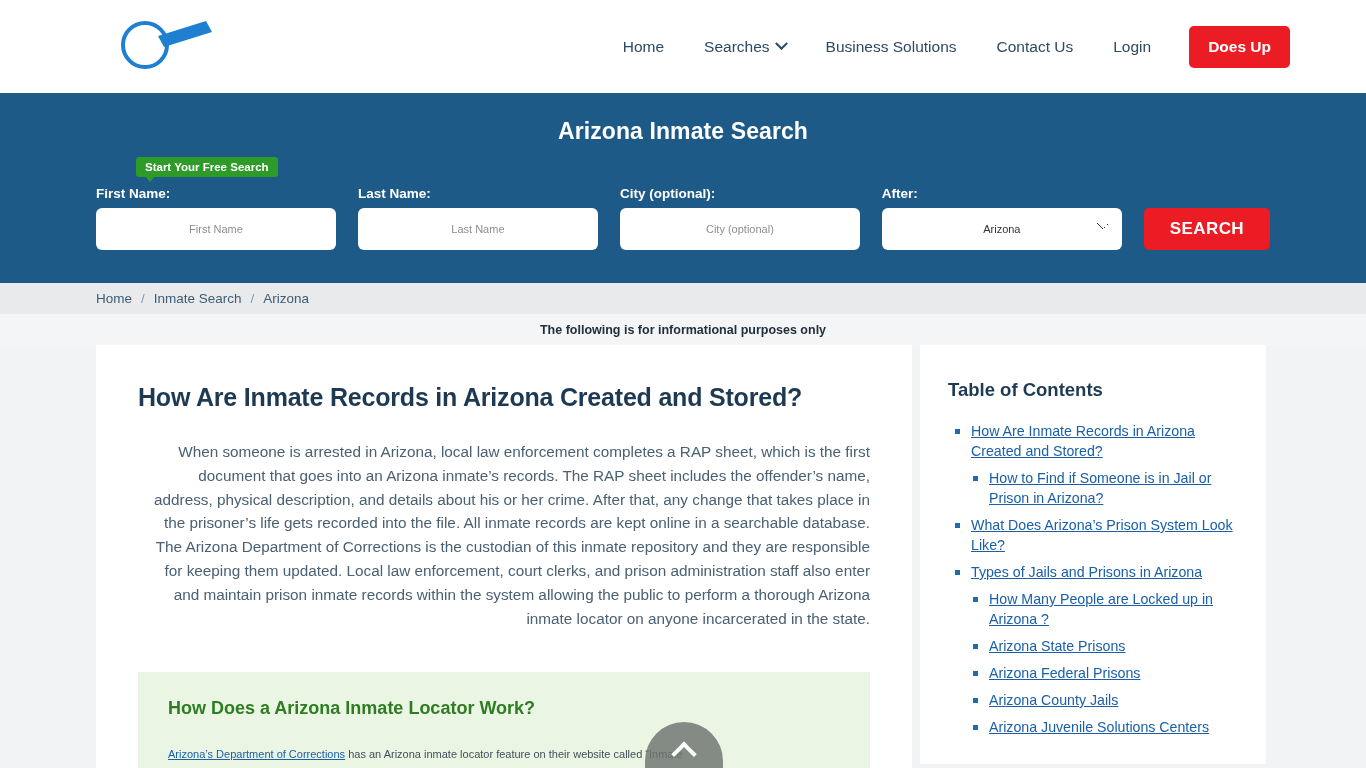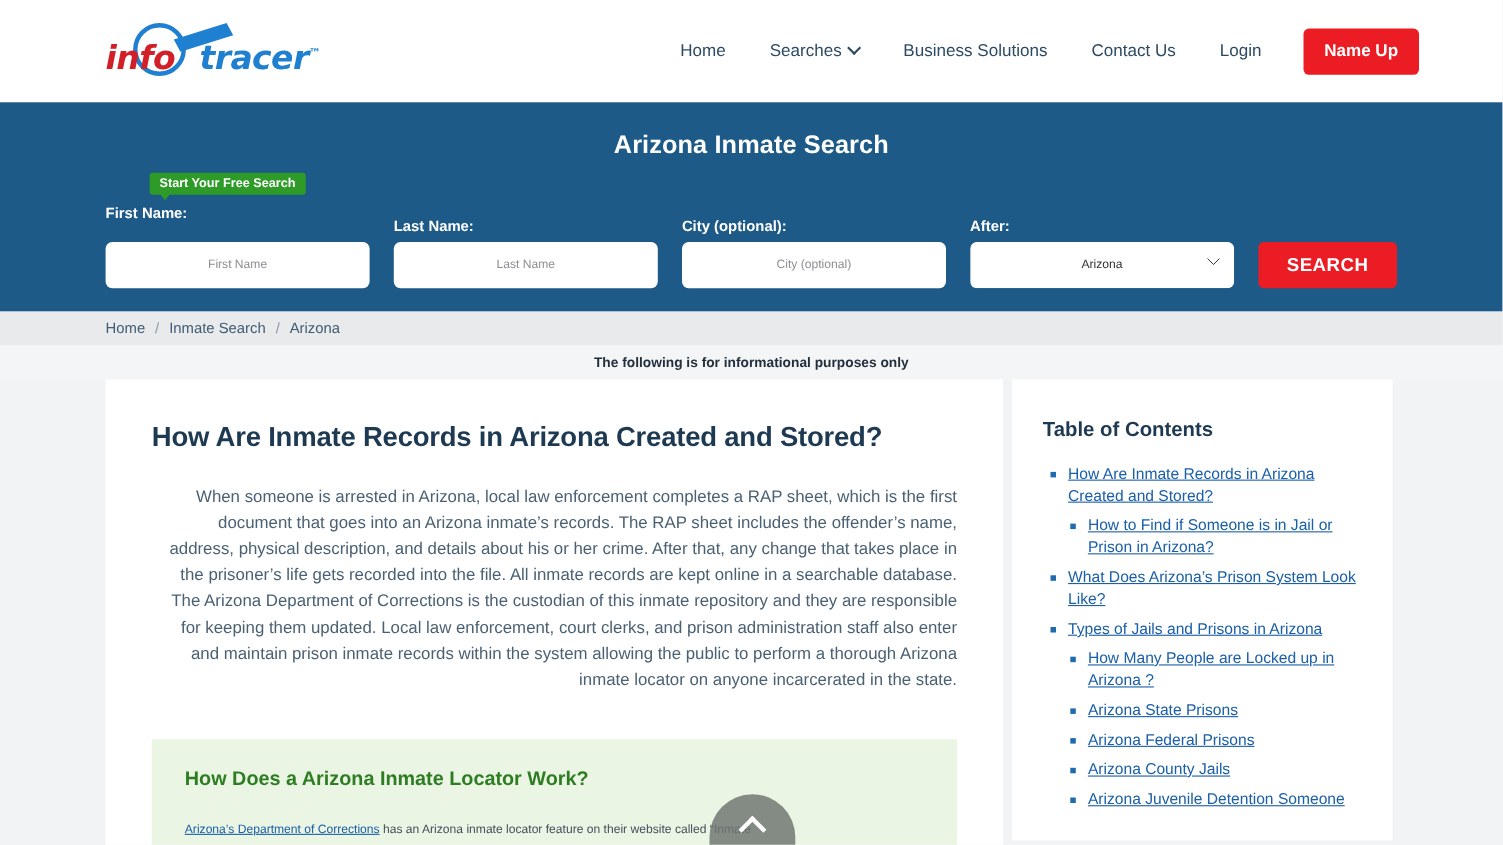--- a/index.html
+++ b/index.html
@@ -107,21 +107,21 @@
     border-right: 5px solid transparent;
     border-top: 6px solid #2e9b28;
   }
   .fields {
     display: flex;
     align-items: flex-end;
     gap: 22px;
     margin-top: 7px;
   }
   .field { display: flex; flex-direction: column; }
-  .field.first  { width: 255px; gap: 12px; }
+  .field.first  { width: 255px; }
   .field.last   { width: 255px; }
   .field.city   { width: 255px; }
   .field.state  { width: 255px; }
   .field-label {
     color: #ffffff;
     font-size: 13.5px;
     font-weight: bold;
     margin-bottom: 7px;
   }
   .field input, .field select {
@@ -284,43 +284,40 @@
 </style>
 </head>
 <body>
 
 <div class="header">
   <a class="logo-wrap">
     <svg class="logo-glass" viewBox="0 0 110 52">
       <circle cx="37" cy="27" r="22" fill="none" stroke="#1f7fd0" stroke-width="4"></circle>
       <path d="M50 18 L98 3 L104 14 L56 29 Z" fill="#1f7fd0"></path>
     </svg>
-    <span class="logo-text">
-      <span class="logo-info">info</span><span class="logo-tracer">tracer</span><span class="logo-tm">™</span>
-    </span>
   </a>
 
   <nav class="nav">
     <a class="nav-item">
         <span>Home</span>
       </a>
     <a class="nav-item">
       <span>Searches</span>
       <span class="chev-down"></span>
     </a>
     <a class="nav-item">
         <span>Business Solutions</span>
       </a>
     <a class="nav-item">
         <span>Contact Us</span>
       </a>
     <a class="nav-item">
         <span>Login</span>
       </a>
-    <button class="signup-btn">Name Up</button>
+    <button class="signup-btn">Does Up</button>
   </nav>
 </div>
 
 <div class="searchbar">
   <div class="searchbar-title">Arizona Inmate Search</div>
 
   <div class="free-badge-wrap">
     <span class="free-badge">Start Your Free Search</span>
   </div>
 
@@ -375,20 +372,20 @@
     <h2>Table of Contents</h2>
     <ul>
       <li><a>How Are Inmate Records in Arizona Created and Stored?</a></li>
       <li class="sub"><a>How to Find if Someone is in Jail or Prison in Arizona?</a></li>
       <li><a>What Does Arizona’s Prison System Look Like?</a></li>
       <li><a>Types of Jails and Prisons in Arizona</a></li>
       <li class="sub"><a>How Many People are Locked up in Arizona ?</a></li>
       <li class="sub"><a>Arizona State Prisons</a></li>
       <li class="sub"><a>Arizona Federal Prisons</a></li>
       <li class="sub"><a>Arizona County Jails</a></li>
-      <li class="sub"><a>Arizona Juvenile Detention Someone</a></li>
+      <li class="sub"><a>Arizona Juvenile Solutions Centers</a></li>
     </ul>
   </div>
 </div>
 
 <button class="scroll-top">
   <span class="chev-up"></span>
 </button>
 
 </body></html>

